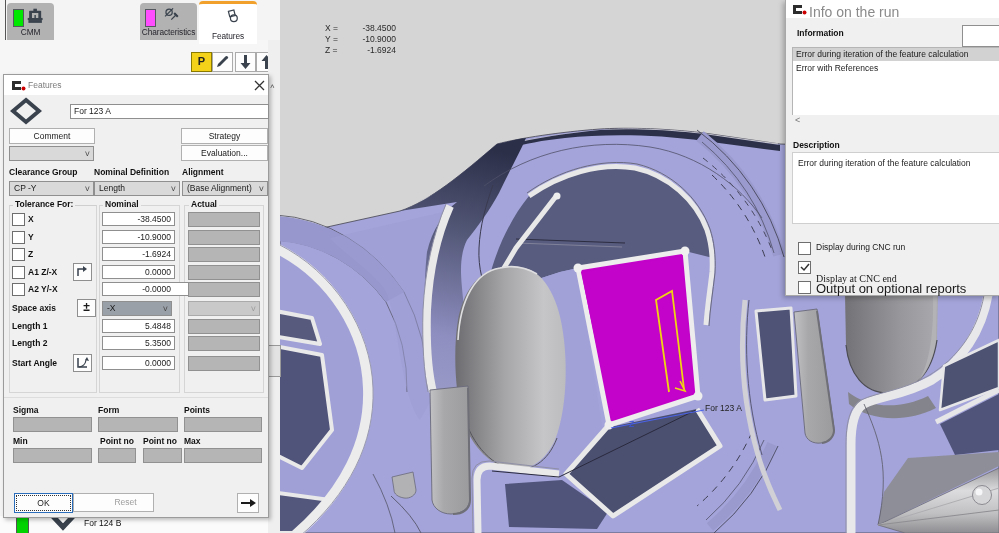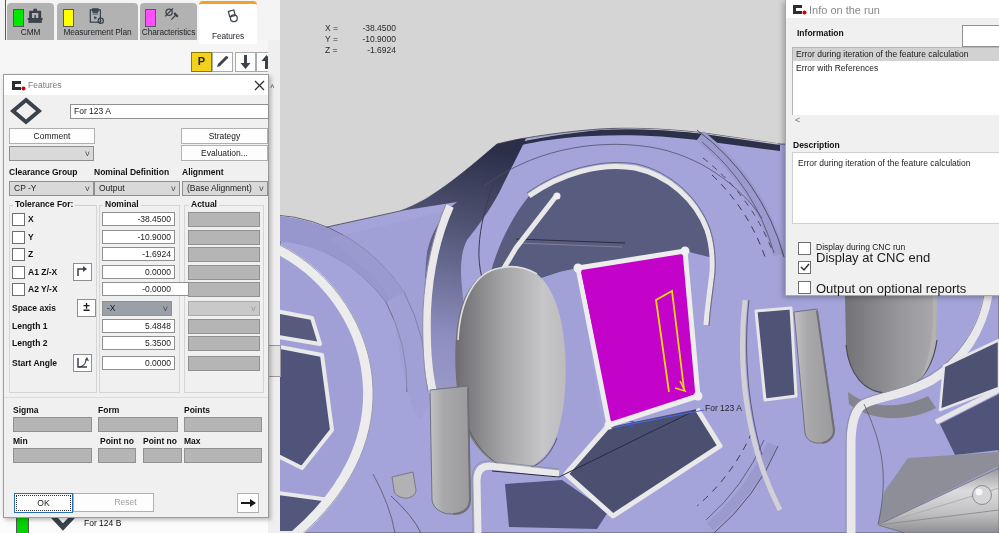--- a/index.html
+++ b/index.html
@@ -29,21 +29,21 @@
 .blab{position:absolute;font-weight:bold;font-size:8.5px;color:#111;white-space:nowrap;}
 .cb{position:absolute;width:11px;height:11px;background:#fff;border:1px solid #6e6e6e;}
 .sqbtn{position:absolute;width:17px;height:16px;background:#fdfdfd;border:1px solid #8f8f8f;}
 
 #vscroll{left:268px;top:40px;width:12px;height:493px;background:#efefef;}
 #vthumb{position:absolute;left:0px;top:305px;width:11px;height:30px;background:#e3e3e3;border:1px solid #999;}
 
 #idlg{left:785px;top:0;width:214px;height:295px;background:#f0f0f0;border-left:1px solid #a8a8a8;
   border-bottom:1px solid #a8a8a8;box-shadow:-2px 2px 5px rgba(0,0,0,.25);font-size:8.5px;color:#1a1a1a;}
 #idlg .titlebar{position:absolute;left:0;top:0;right:0;height:18px;background:#fff;}
-#idlg .title{position:absolute;left:23px;top:4px;color:#8a8a8a;font-size:11px;}
+#idlg .title{position:absolute;left:23px;top:4px;color:#8a8a8a;font-size:14px;}
 
 #listrow{left:0;top:516px;width:268px;height:17px;background:#fbfbfb;}
 </style>
 </head>
 <body>
 
 <svg id="scene" class="abs" style="left:280px;top:0;" width="719" height="533" viewBox="280 0 719 533">
 <defs>
 <linearGradient id="boreL" x1="0" y1="0" x2="1" y2="0">
   <stop offset="0" stop-color="#6d6d71"></stop>
@@ -217,34 +217,20 @@
     <g fill="#39424d">
           <rect x="9" y="0" width="5" height="4"></rect>
           <rect x="3" y="3" width="17" height="13" rx="1"></rect>
     <rect x="1" y="13" width="21" height="3"></rect>
           <rect x="2" y="16" width="19" height="4"></rect>
         </g>
     <path d="M7 6h9v7h-3.5v-4h-2v4H7z" fill="#b2b2b2"></path>
   </svg>
   <div class="lab">CMM</div>
 </div>
-<div class="tab" style="left:57px;width:81px;">
-  <div class="crect" style="left:6px;background:#ffff00;"></div>
-  <svg style="position:absolute;left:31px;top:5px;" width="17" height="16" viewBox="0 0 22 20">
-    <g fill="none" stroke="#39424d" stroke-width="1.6">
-      <rect x="3" y="2" width="13" height="16"></rect>
-          <rect x="6" y="0.8" width="7" height="3" fill="#39424d"></rect>
-      <path d="M6 5.5h7M6 7.5h7" stroke-width="1.2"></path>
-    </g>
-    <path d="M8 10l4 2.3-4 2.3z" fill="#39424d"></path>
-    <circle cx="16.5" cy="16" r="3.4" fill="none" stroke="#39424d" stroke-width="1.6"></circle>
-    <circle cx="16.5" cy="16" r="1" fill="#39424d"></circle>
-  </svg>
-  <div class="lab">Measurement Plan</div>
-</div>
 <div class="tab" style="left:140px;width:57px;">
   <div class="crect" style="left:5px;background:#ff4dff;"></div>
   <svg style="position:absolute;left:23px;top:5px;" width="18" height="16" viewBox="0 0 24 22">
     <g fill="none" stroke="#39424d" stroke-width="1.7">
       <circle cx="8" cy="6" r="4.3"></circle>
           <path d="M2.5 11.5L13.5 0.5"></path>
       <path d="M11 16l6-6"></path>
           <path d="M15.5 7.5l4 4"></path>
     </g>
     <path d="M16 6l5 5-2 2-5-5z" fill="#39424d"></path>
@@ -316,21 +302,21 @@
     </div>
   <div class="btn" style="left:177px;top:70px;width:85px;height:14px;line-height:14px;">Evaluation...</div>
   <div class="blab" style="left:5px;top:92px;">Clearance Group</div>
   <div class="blab" style="left:90px;top:92px;">Nominal Definition</div>
   <div class="blab" style="left:178px;top:92px;">Alignment</div>
   <div class="combo" style="left:5px;top:106px;width:83px;height:13px;">
       <span class="cv">CP -Y</span>
       <span class="ar">˅</span>
     </div>
   <div class="combo" style="left:90px;top:106px;width:84px;height:13px;">
-      <span class="cv">Output</span>
+      <span class="cv">Length</span>
       <span class="ar">˅</span>
     </div>
   <div class="combo" style="left:178px;top:106px;width:84px;height:13px;">
       <span class="cv">(Base Alignment)</span>
       <span class="ar">˅</span>
     </div>
 
   <div class="abs" style="left:5px;top:130px;width:86px;height:186px;border:1px solid #d5d5d5;border-top:1px solid #cfcfcf;"></div>
   <div class="abs" style="left:95px;top:130px;width:79px;height:186px;border:1px solid #d5d5d5;"></div>
   <div class="abs" style="left:180px;top:130px;width:78px;height:186px;border:1px solid #d5d5d5;"></div>
@@ -433,16 +419,16 @@
   <div class="blab" style="left:7px;top:140px;">Description</div>
   <div class="abs" style="left:6px;top:152px;width:208px;height:70px;background:#fff;border:1px solid #cfcfcf;">
     <div class="abs" style="left:5px;top:5px;font-size:8.5px;white-space:nowrap;">Error during iteration of the feature calculation</div>
   </div>
   <div class="cb" style="left:12px;top:242px;"></div>
   <div class="abs" style="left:30px;top:242px;font-size:8.5px;">Display during CNC run</div>
   <div class="cb" style="left:12px;top:261px;"></div>
   <svg class="abs" style="left:13px;top:262px;" width="11" height="11" viewBox="0 0 11 11">
       <path d="M2 5l3 3 5-6" fill="none" stroke="#333" stroke-width="1.5"></path>
     </svg>
-  <div class="abs" style="left:30px;top:250px;font-size:13px;">Display at CNC end</div>
+  <div class="abs" style="left:30px;top:273px;font-size:10px;font-family:Liberation Serif, serif;">Display at CNC end</div>
   <div class="cb" style="left:12px;top:281px;"></div>
   <div class="abs" style="left:30px;top:281px;font-size:13px;">Output on optional reports</div>
 </div>
 
 </body></html>

